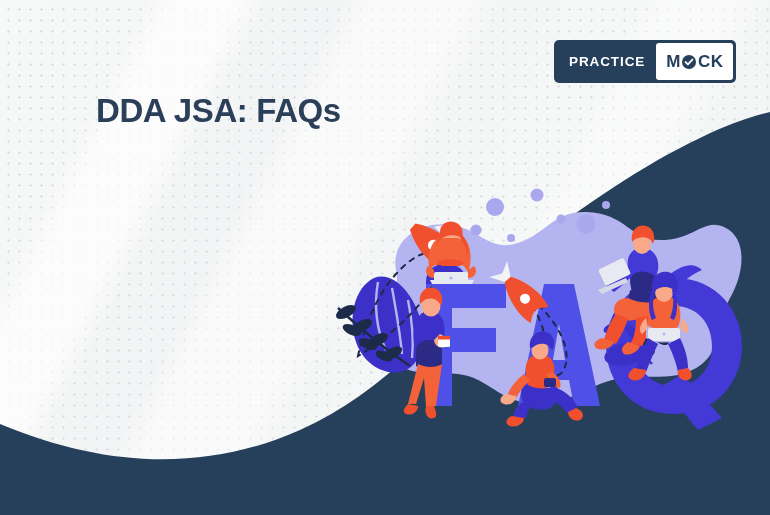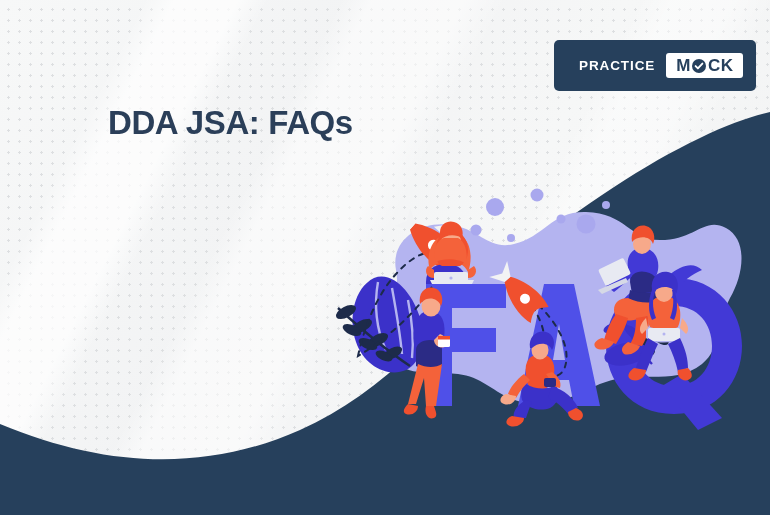--- a/index.html
+++ b/index.html
@@ -46,38 +46,38 @@
         rgba(255,255,255,0) 75%);
     pointer-events: none;
   }
   
   #navy-wave { pointer-events: none; }
   
   #page-title {
     position: absolute;
     left: 92px;
     top: 88px;
-    margin: 16px;
+    margin: 4px;
     font-size: 33px;
     font-weight: 700;
     letter-spacing: -.4px;
     color: #2b3f59;
     white-space: nowrap;
   }
   
   #brand-logo {
     position: absolute;
     left: 554px;
     top: 40px;
     display: flex;
     align-items: stretch;
-    height: 51px;
+    height: 43px;
     background: #26405c;
     border-radius: 5px;
-    padding: 13px;
+    padding: 3px;
     box-sizing: border-box;
   }
   #brand-practice {
     display: flex;
     align-items: center;
     padding: 0 11px 0 12px;
     color: #ffffff;
     font-size: 13.5px;
     font-weight: 600;
     letter-spacing: .9px;

